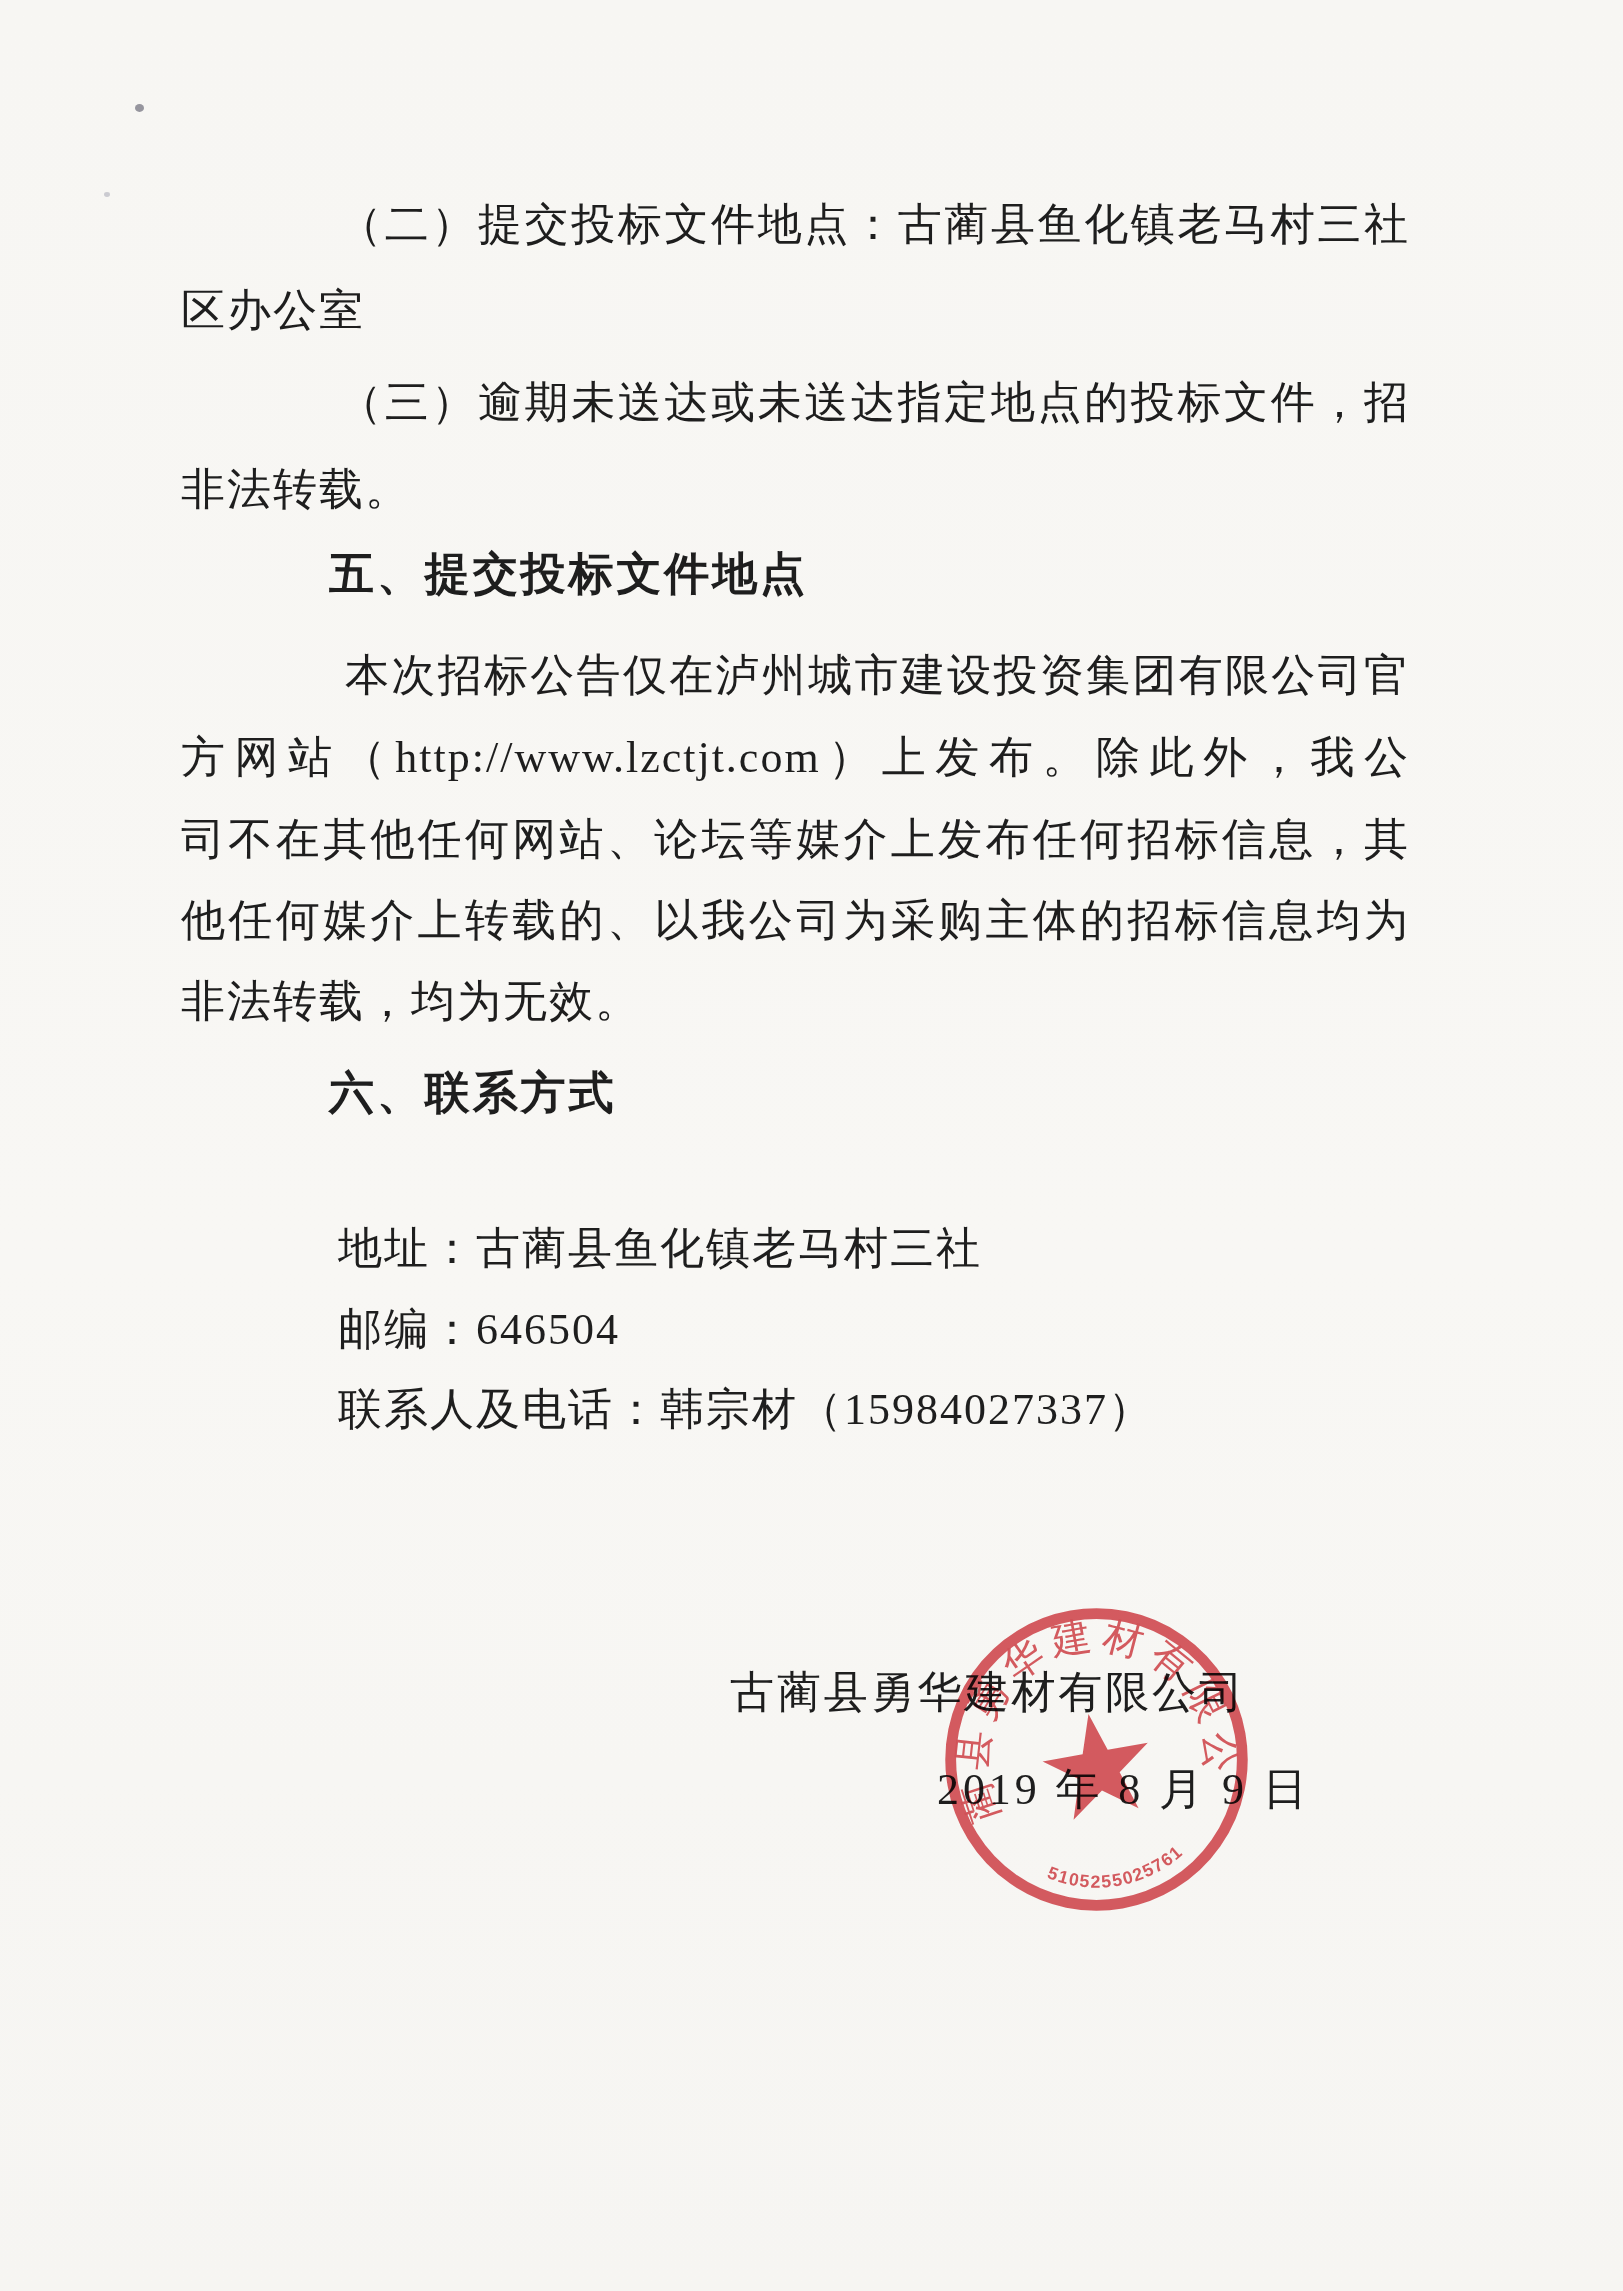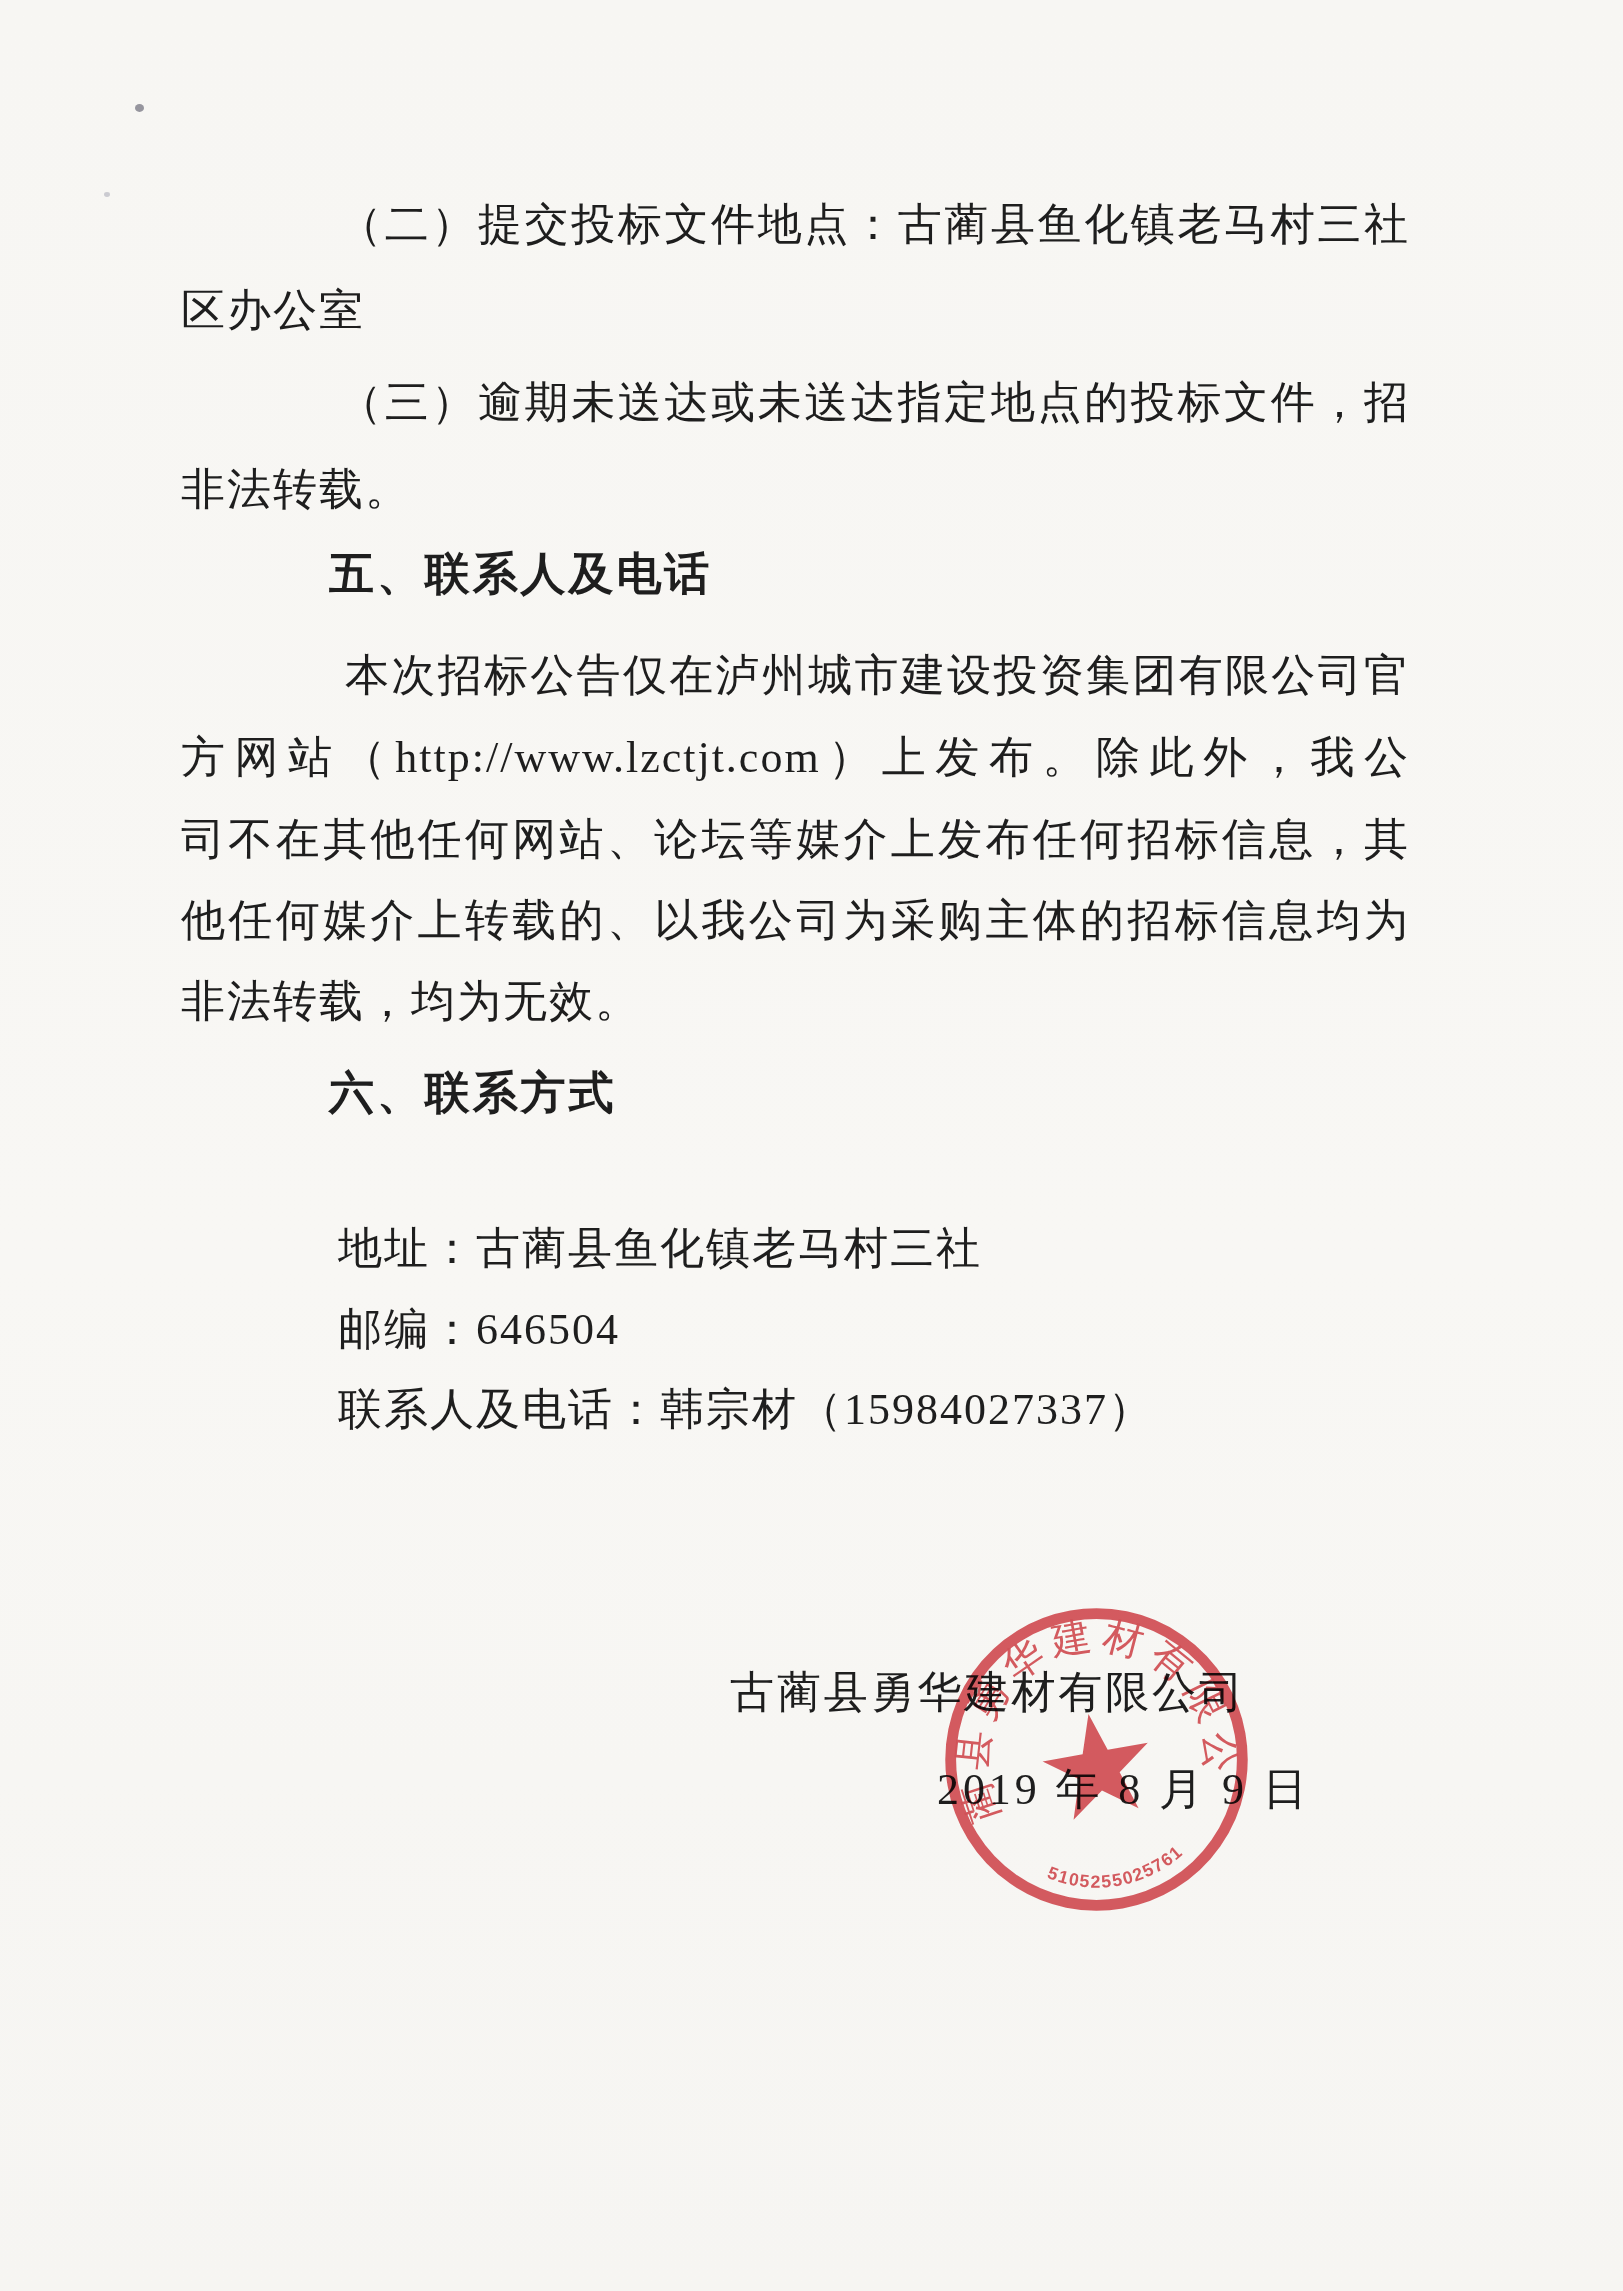--- a/index.html
+++ b/index.html
@@ -75,21 +75,21 @@
 
   <span class="speck speck-1"></span>
   <span class="speck speck-2"></span>
 
   <div class="line just l-c2a">（二）提交投标文件地点：古蔺县鱼化镇老马村三社矿</div>
   <div class="line l-c2b">区办公室</div>
 
   <div class="line just l-c3a">（三）逾期未送达或未送达指定地点的投标文件，招标</div>
   <div class="line l-c3b">非法转载。</div>
 
-  <div class="line heading l-h5">五、联系人及电话</div>
+  <div class="line heading l-h5">五、提交投标文件地点</div>
   <div class="line just l-p1">本次招标公告仅在泸州城市建设投资集团有限公司官</div>
   <div class="line just l-p3">司不在其他任何网站、论坛等媒介上发布任何招标信息，其</div>
   <div class="line just l-p2">方网站（http://www.lzctjt.com）上发布。除此外，我公</div>
   <div class="line just l-p4">他任何媒介上转载的、以我公司为采购主体的招标信息均为</div>
   <div class="line l-p5">非法转载，均为无效。</div>
 
   <div class="line heading l-h6">六、联系方式</div>
   <div class="line l-k2">地址：古蔺县鱼化镇老马村三社</div>
   <div class="line l-k3">邮编：646504</div>
   <div class="line l-k4">联系人及电话：韩宗材（15984027337）</div>

